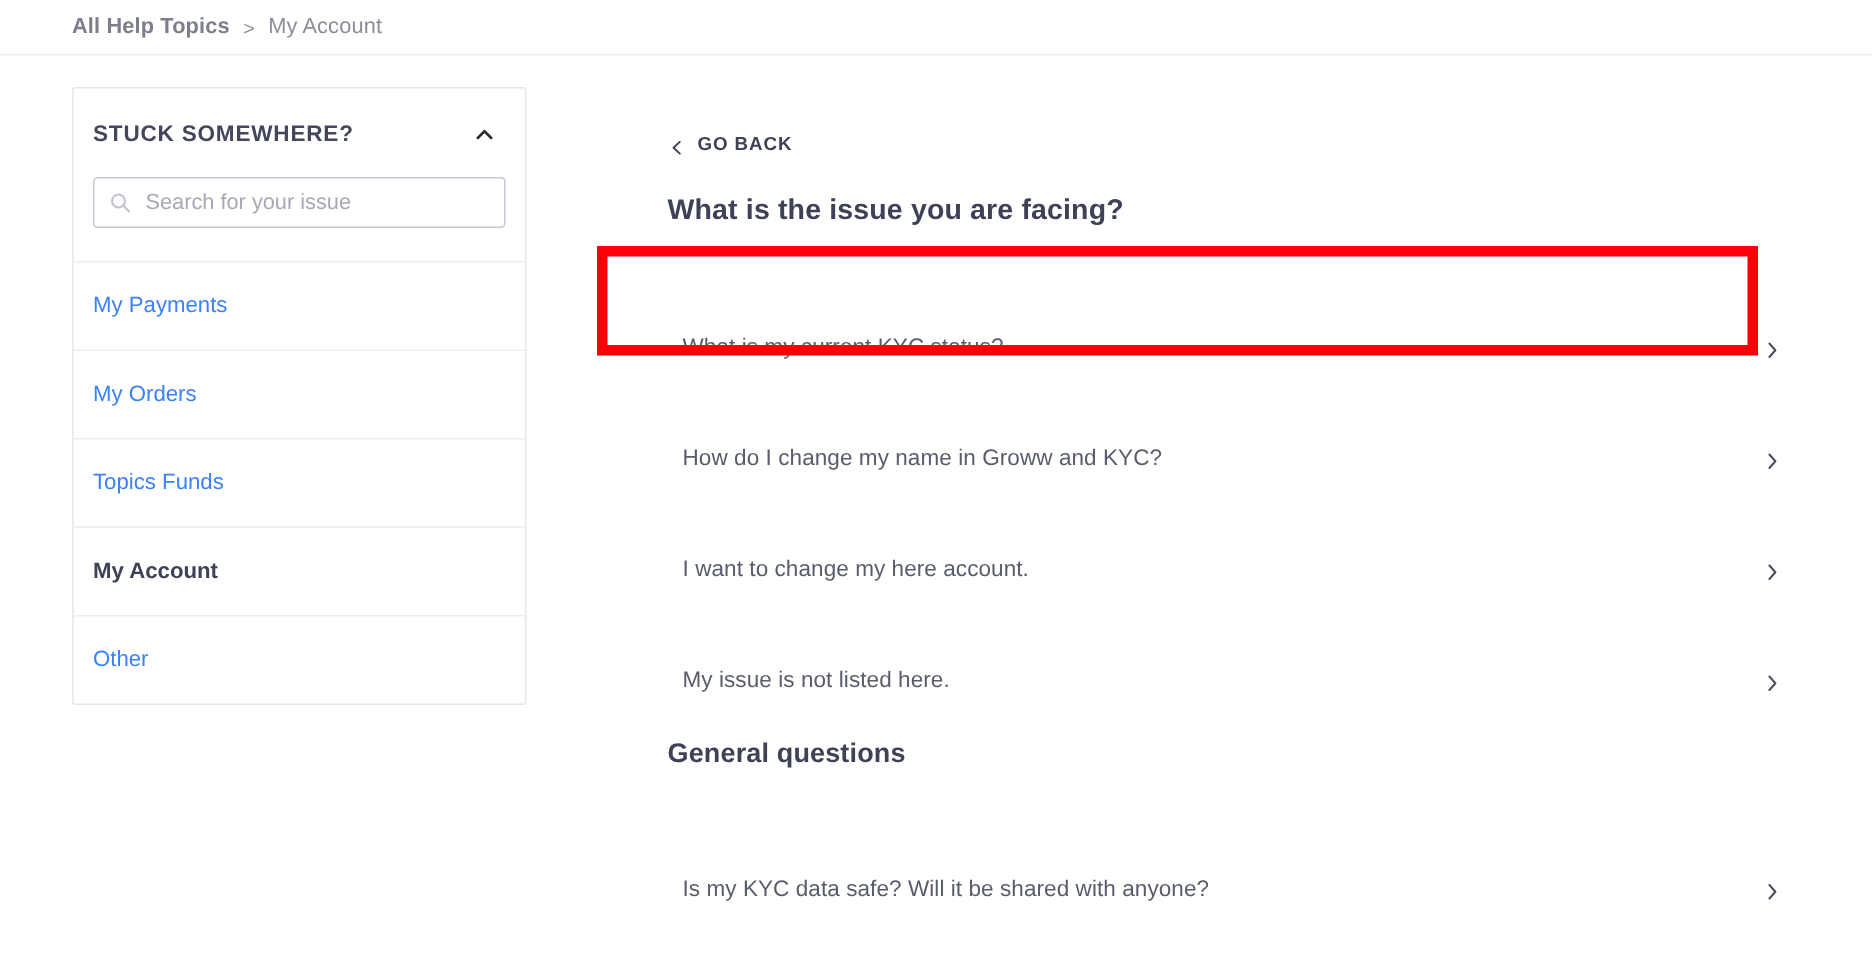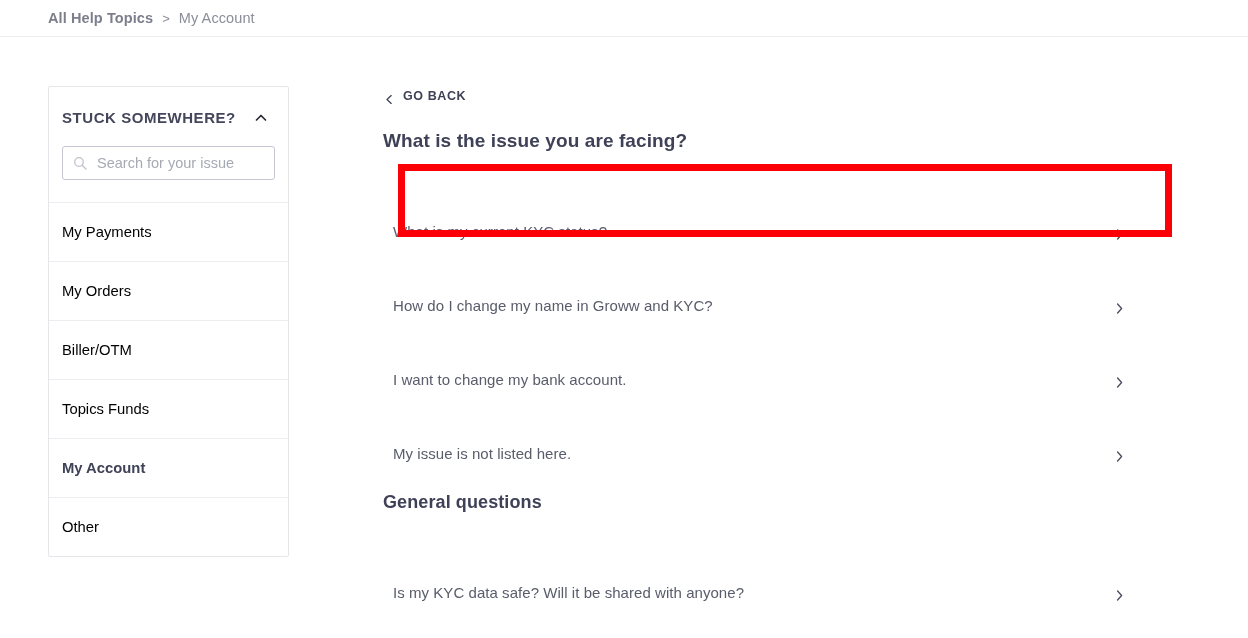--- a/index.html
+++ b/index.html
@@ -43,23 +43,23 @@
   }
 
   
   .page {
     display: flex;
     align-items: flex-start;
   }
 
   
   .sidebar {
-    width: 241px;
+    width: 303px;
     margin-left: 48px;
-    margin-top: 49px;
+    margin-top: 21px;
     border: 1px solid #e6e6ea;
     border-radius: 2px;
     box-sizing: border-box;
     background: #fff;
     flex: none;
   }
   .sidebar-head {
     padding: 22px 20px 0 13px;
     display: flex;
     align-items: flex-start;
@@ -100,21 +100,21 @@
   .search-input::placeholder { color: #a7a9b4; }
 
   .nav-item {
     height: 59px;
     border-top: 1px solid #ededf1;
     display: flex;
     align-items: center;
     padding-left: 13px;
     box-sizing: border-box;
     font-size: 14.8px;
-    color: #000000;
+    color: #3b82f6;
     cursor: pointer;
   }
   .nav-item.active {
     color: #3f4257;
     font-weight: bold;
   }
 
   
   .main {
     margin-left: 93px;
@@ -217,23 +217,20 @@
       <input class="search-input" type="text" placeholder="Search for your issue" style="">
     </div>
 
     <div class="nav-item">
       <span>My Payments</span>
     </div>
     <div class="nav-item">
       <span>My Orders</span>
     </div>
     <div class="nav-item">
-      <span>Biller/OTM</span>
-    </div>
-    <div class="nav-item">
       <span>Topics Funds</span>
     </div>
     <div class="nav-item active">
       <span>My Account</span>
     </div>
     <div class="nav-item">
       <span>Other</span>
     </div>
   </div>
 
@@ -264,21 +261,21 @@
       <div class="q-row">
         <span class="q-label">How do I change my name in Groww and KYC?</span>
         <span class="chev-right">
           <svg viewBox="0 0 13 13" width="13" height="13" aria-hidden="true">
             <polyline points="4.6,2 8.6,6.5 4.6,11" fill="none" stroke="#4a4d5e" stroke-width="1.35" stroke-linecap="round" stroke-linejoin="round"></polyline>
           </svg>
         </span>
       </div>
 
       <div class="q-row">
-        <span class="q-label">I want to change my bank account.</span>
+        <span class="q-label">I want to change my here account.</span>
         <span class="chev-right">
           <svg viewBox="0 0 13 13" width="13" height="13" aria-hidden="true">
             <polyline points="4.6,2 8.6,6.5 4.6,11" fill="none" stroke="#4a4d5e" stroke-width="1.35" stroke-linecap="round" stroke-linejoin="round"></polyline>
           </svg>
         </span>
       </div>
 
       <div class="q-row">
         <span class="q-label">My issue is not listed here.</span>
         <span class="chev-right">

